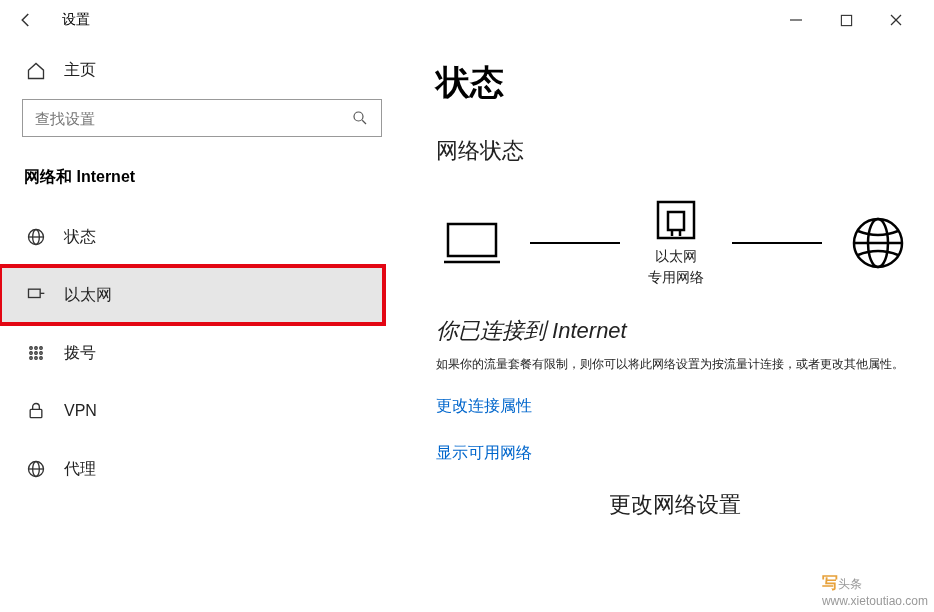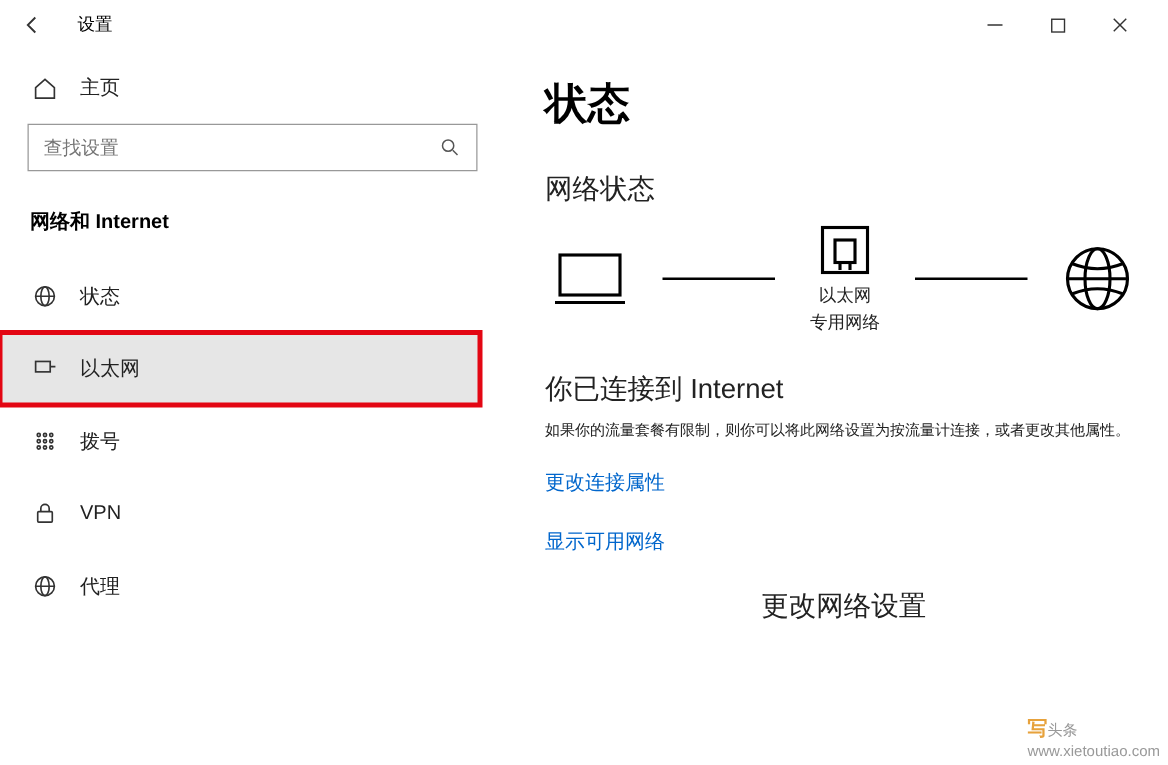--- a/index.html
+++ b/index.html
@@ -14,26 +14,26 @@
   .home-row { display:flex; align-items:flex-end; gap: 18px; padding: 10px 0 18px 4px; cursor:pointer; }
   .home-row .label { font-size: 16px; color:#222; }
   .search-wrap { width: 360px; height: 38px; border: 1px solid #999; display:flex; align-items:center; padding: 0 12px 0 12px; margin-bottom: 30px; }
   .search-wrap input { flex:1; border:none; outline:none; font-size: 15px; color:#555; background:transparent; }
   .section-title { font-size: 16px; font-weight: 600; color:#000; margin-bottom: 20px; padding-left: 2px; }
   .nav-item { width: 384px; height: 58px; display:flex; align-items:center; gap: 18px; padding-left: 4px; cursor:pointer; margin-left: -22px; padding-left: 26px; }
   .nav-item .label { font-size: 16px; color:#222; }
   .nav-item.highlight { background:#e6e6e6; outline: 4px solid #e30613; outline-offset: -2px; }
   .main { flex:1; padding: 20px 20px 0 30px; }
   .h1 { font-size: 34px; font-weight: 600; color:#000; margin-bottom: 30px; }
-  .h2 { font-size: 22px; color:#222; margin-bottom: 12px; }
+  .h2 { font-size: 22px; color:#222; margin-bottom: 32px; }
   .diagram { display:flex; align-items:center; gap: 28px; padding-left: 6px; margin-bottom: 6px; }
   .dash { width: 90px; border-top: 2px solid #000; }
   .center-group { display:flex; flex-direction:column; align-items:center; }
   .center-labels { text-align:center; font-size:14px; color:#222; line-height:1.5; margin-top:4px; }
-  .connected-title { font-size: 22px; color:#222; margin-top: 28px; margin-bottom: 8px; }
+  .connected-title { font-size: 22px; color:#222; margin-top: 28px; margin-bottom: 8px; font-style: italic; }
   .connected-desc { font-size: 12px; color:#222; line-height:1.7; max-width: 470px; margin-bottom: 22px; }
   .link { color: #0066cc; font-size: 16px; cursor:pointer; margin-bottom: 26px; display:block; }
   .h3 { font-size: 22px; color:#222; margin-top: 10px; text-align: center; }
   .watermark { position:absolute; right:6px; bottom:4px; font-size:12px; color:#999; }
   .watermark b { color:#e7a23c; font-weight:700; font-size:16px; }
   svg { display:block; }
 </style>
 </head>
 <body>
 

